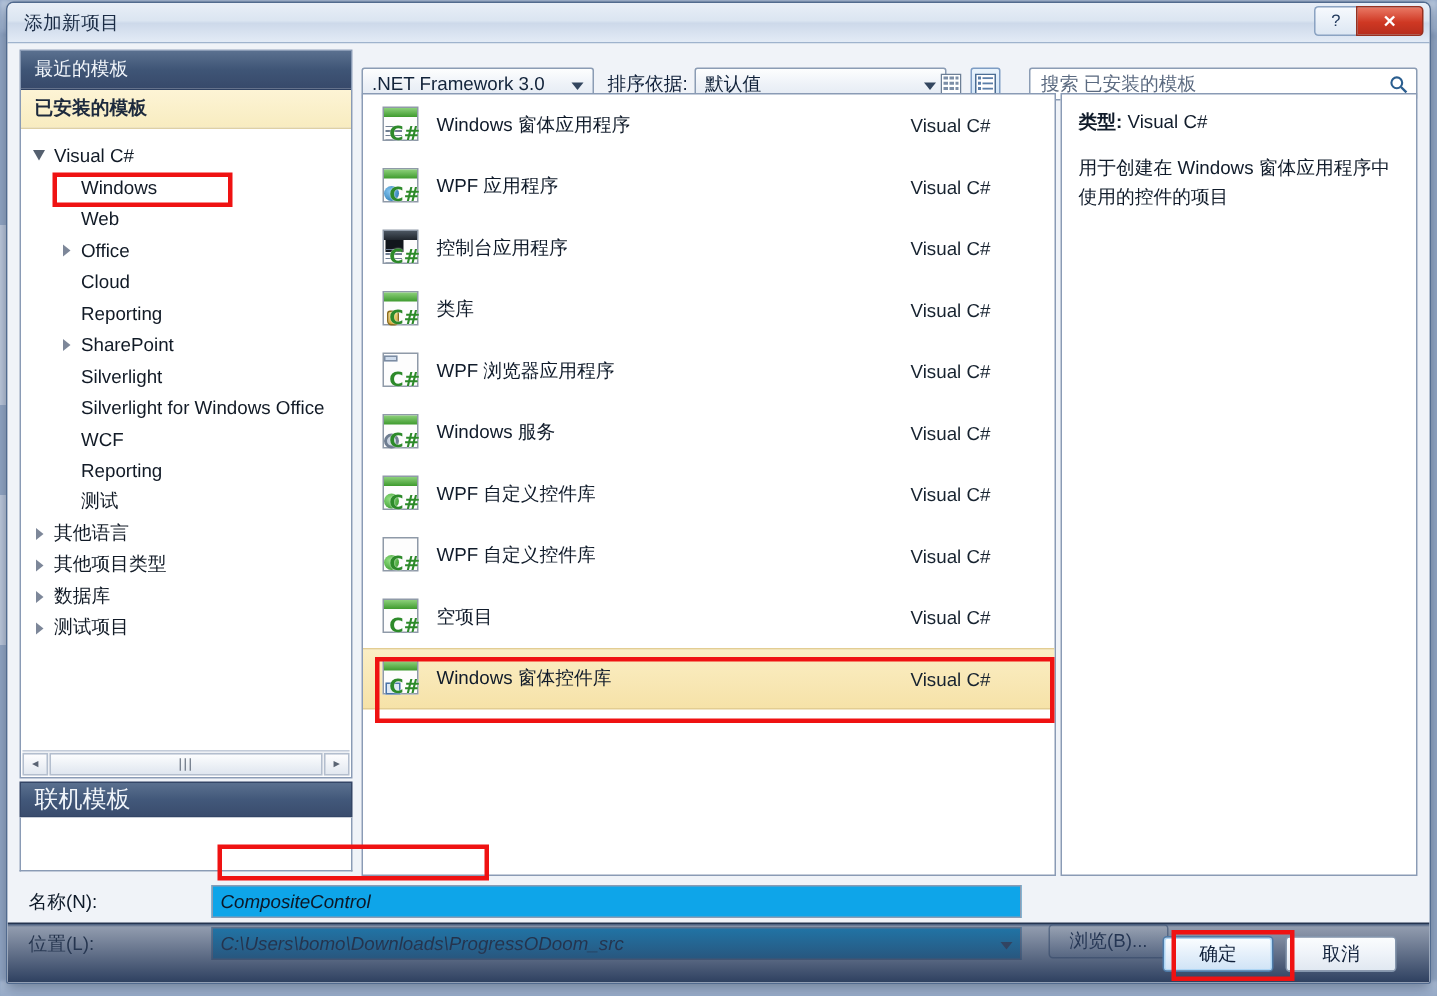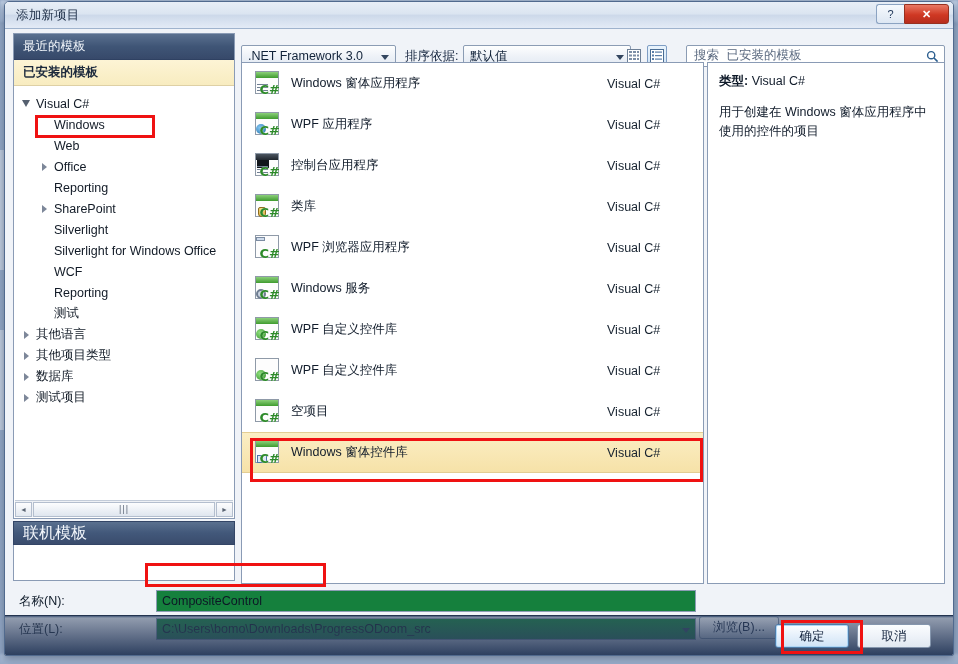--- a/index.html
+++ b/index.html
@@ -271,21 +271,21 @@
     position: absolute; right: 0; top: 1px;
     width: 259px; height: 22px;
     background: #fff;
     border: 1px solid #8b9cb4;
     border-radius: 2px;
     display: flex; align-items: center;
   }
   #search-input {
     flex: 1;
     border: none; outline: none;
-    font-family: Liberation Mono, monospace;
+    font-family: Liberation Sans, sans-serif;
     font-size: 12.5px;
     color: #2a3a4f;
     padding-left: 7px;
     background: transparent;
   }
   #search-input::placeholder { color: #5b6a80; opacity: 1; }
   #search-icon { width: 24px; display: flex; align-items: center; justify-content: center; cursor: default; }
 
   
   #tpl-list {
@@ -407,28 +407,29 @@
   }
   .form-row { position: absolute; left: 0; right: 0; height: 26px; display: flex; align-items: center; }
   #row-name { top: 0; }
   #row-location { top: 28px; }
   .form-label {
     position: absolute; left: 14px;
     font-size: 12.5px; color: #0e1a29;
     cursor: default;
   }
   .txtbox {
-    position: absolute; left: 151px;
+    position: absolute; left: 136px;
     height: 22px;
-    background: #15803d;
+    background: #0ea5e9;
     border: 1px solid #8b9cb4;
     display: flex; align-items: center;
     padding-left: 5px;
     font-size: 12.5px;
     color: #0d1726;
+    font-style: italic;
   }
   #txt-name { width: 540px; }
   #txt-location { width: 540px; }
   #txt-location .arrow {
     position: absolute; right: 5px; top: 9px;
     width: 0; height: 0;
     border-left: 4px solid transparent;
     border-right: 4px solid transparent;
     border-top: 5px solid #33465f;
   }
@@ -528,20 +529,24 @@
           <div class="tree-row lvl2">
             <span class="tw "></span>
             <span class="tree-label">Web</span>
           </div>
           <div class="tree-row lvl2">
             <span class="tw collapsed"></span>
             <span class="tree-label">Office</span>
           </div>
           <div class="tree-row lvl2">
             <span class="tw "></span>
+            <span class="tree-label">Cloud</span>
+          </div>
+          <div class="tree-row lvl2">
+            <span class="tw "></span>
             <span class="tree-label">Reporting</span>
           </div>
           <div class="tree-row lvl2">
             <span class="tw collapsed"></span>
             <span class="tree-label">SharePoint</span>
           </div>
           <div class="tree-row lvl2">
             <span class="tw "></span>
             <span class="tree-label">Silverlight</span>
           </div>

